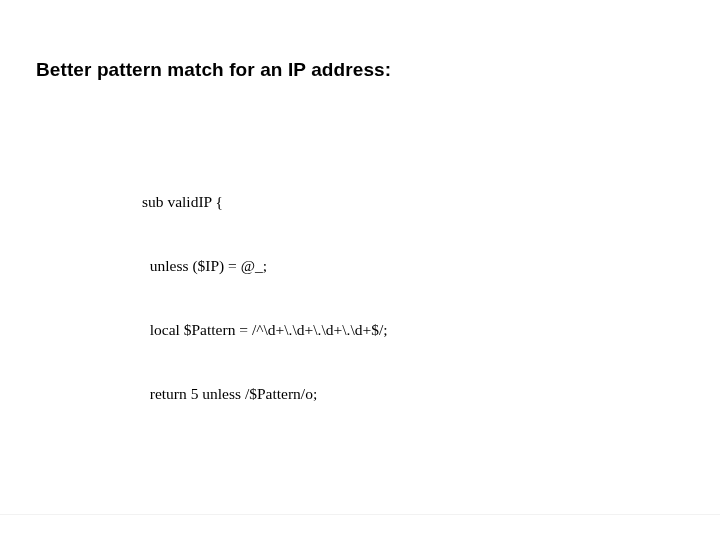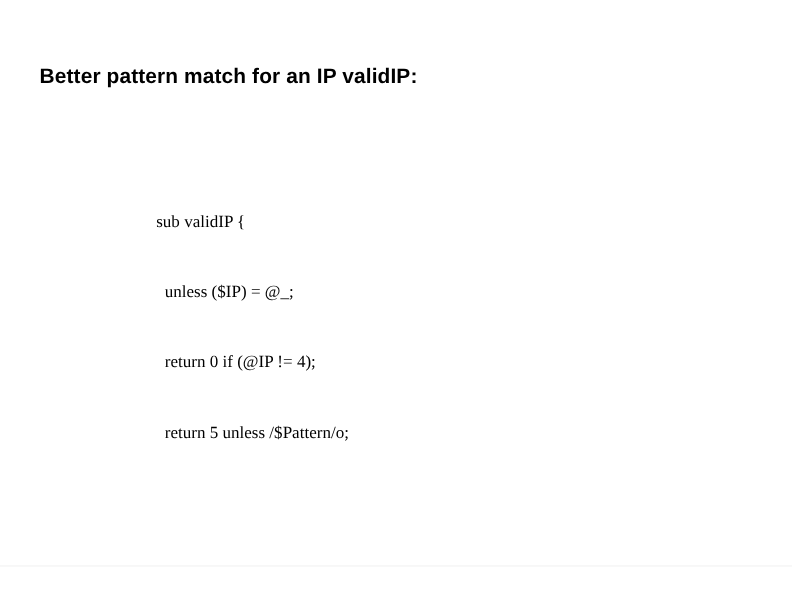--- a/index.html
+++ b/index.html
@@ -53,26 +53,26 @@
     width: 720px;
     height: 1px;
     background: #f2f2f2;
   }
 </style>
 </head>
 <body>
 
 <div class="slide">
 
-  <div class="slide-title">Better pattern match for an IP validIP:</div>
+  <div class="slide-title">Better pattern match for an IP address:</div>
 
   <div class="code-block">
     <div class="code-line">sub validIP {</div>
     <div class="code-line">  unless ($IP) = @_;</div>
-    <div class="code-line">  return 0 if (@IP != 4);</div>
+    <div class="code-line">  local $Pattern = /^\d+\.\d+\.\d+\.\d+$/;</div>
     <div class="code-line">  return 5 unless /$Pattern/o;</div>
     
     
     
     
     
     
   </div>
 
   <div class="footer-rule"></div>

